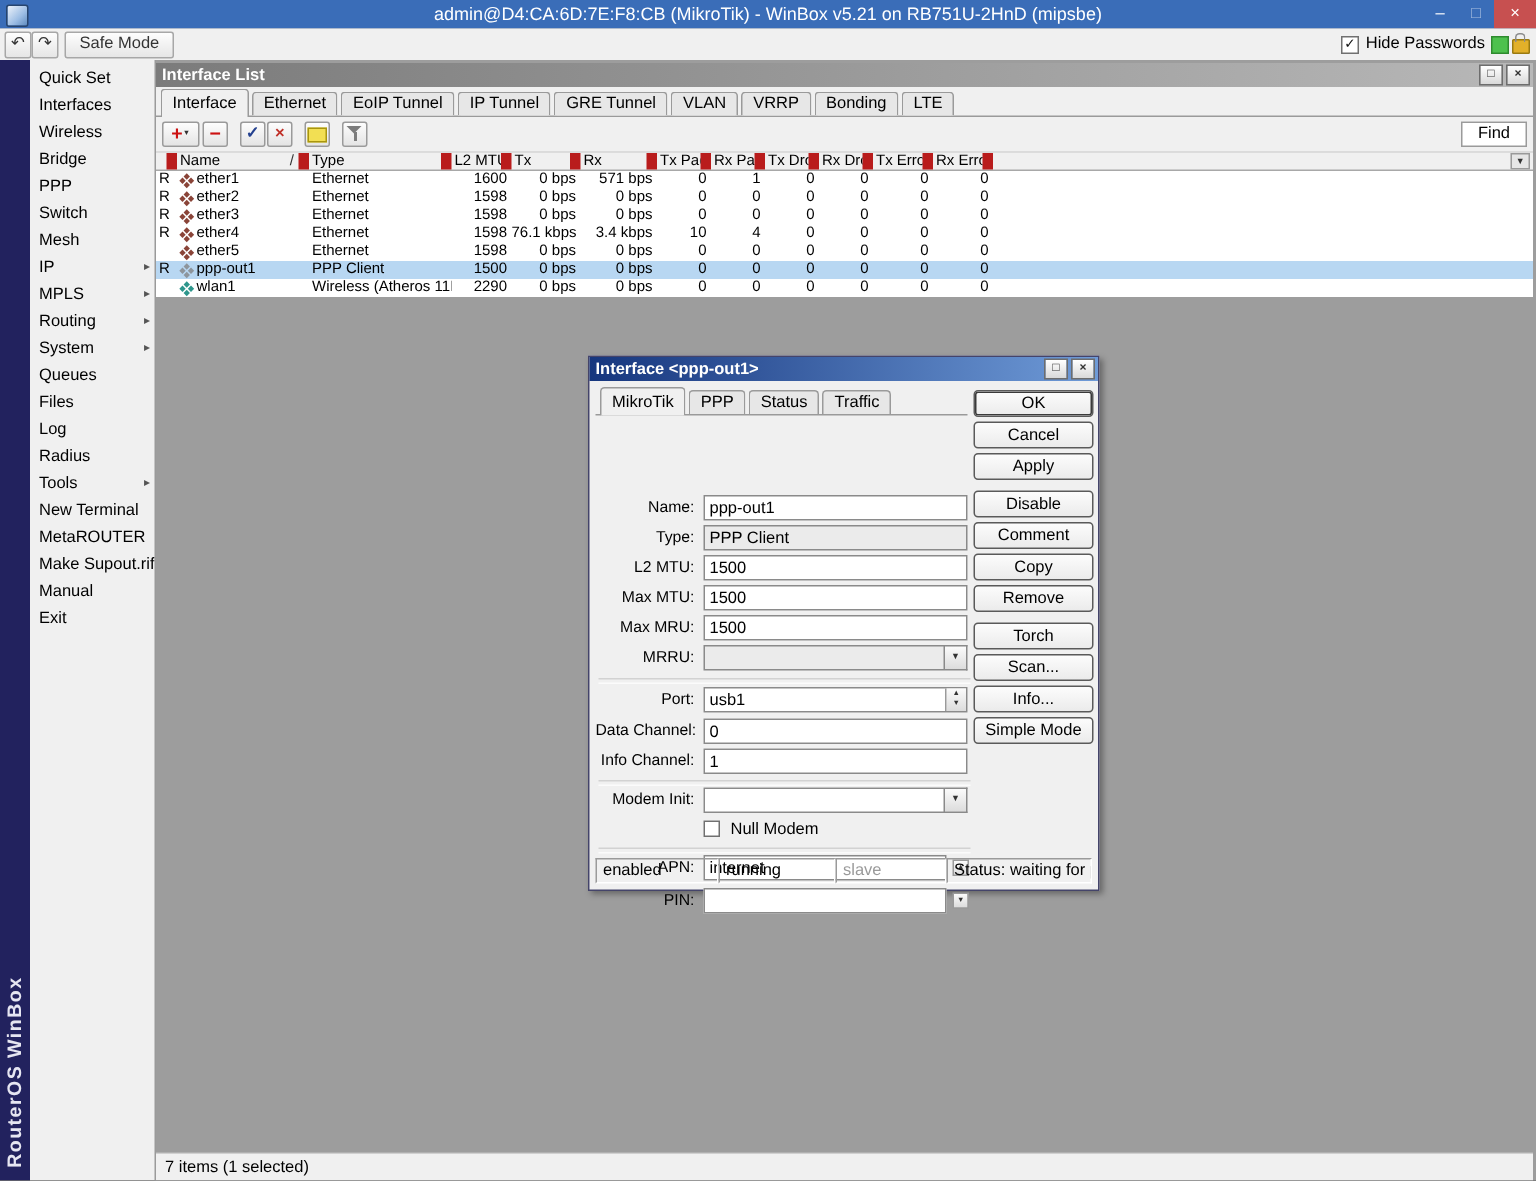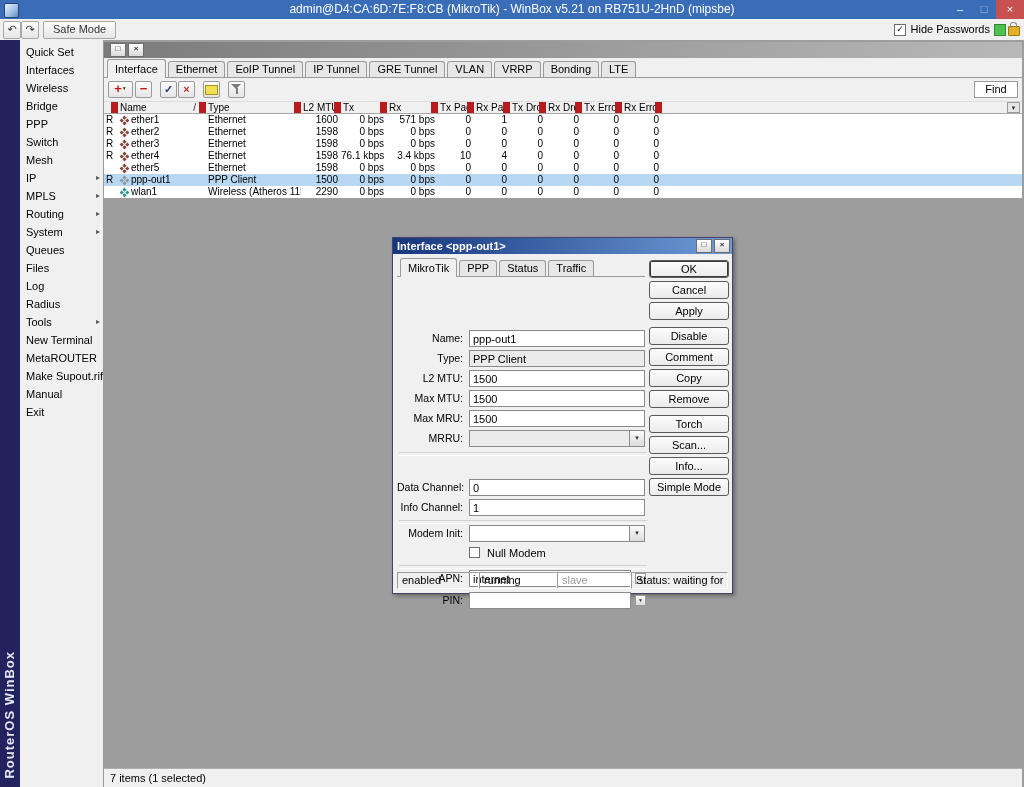--- a/index.html
+++ b/index.html
@@ -191,20 +191,21 @@
     <div class="side-item"><span>New Terminal</span></div>
     <div class="side-item"><span>MetaROUTER</span></div>
     <div class="side-item"><span>Make Supout.rif</span></div>
     <div class="side-item"><span>Manual</span></div>
     <div class="side-item"><span>Exit</span></div>
   </div>
 
   <div class="workspace">
 
     <div class="win-titlebar">
+      <span class="win-title">Interface List</span>
       <span class="mini-btn"><span>□</span></span>
       <span class="mini-btn"><span>×</span></span>
     </div>
 
     <div class="tabbar list-tabs">
       <div class="tab active">Interface</div>
       <div class="tab">Ethernet</div>
       <div class="tab">EoIP Tunnel</div>
       <div class="tab">IP Tunnel</div>
       <div class="tab">GRE Tunnel</div>
@@ -414,20 +415,30 @@
             </div>
         </div>
         <div class="frow" style="top:146px">
           <div class="flabel">MRRU:</div>
           <div class="fctl">
             <input class="fin ro short" readonly="" value="" style="">
             <div class="dd"><span>▼</span></div>
           </div>
         </div>
         <div class="sep" style="top:168px"></div>
+        <div class="frow" style="top:174px">
+          <div class="flabel">Port:</div>
+          <div class="fctl">
+            <input class="fin" value="usb1" style="">
+            <div class="spin">
+              <div>▲</div>
+              <div>▼</div>
+            </div>
+          </div>
+        </div>
         <div class="frow" style="top:195px">
           <div class="flabel">Data Channel:</div>
           <div class="fctl">
               <input class="fin" value="0" style="">
             </div>
         </div>
         <div class="frow" style="top:215px">
           <div class="flabel">Info Channel:</div>
           <div class="fctl">
               <input class="fin" value="1" style="">

